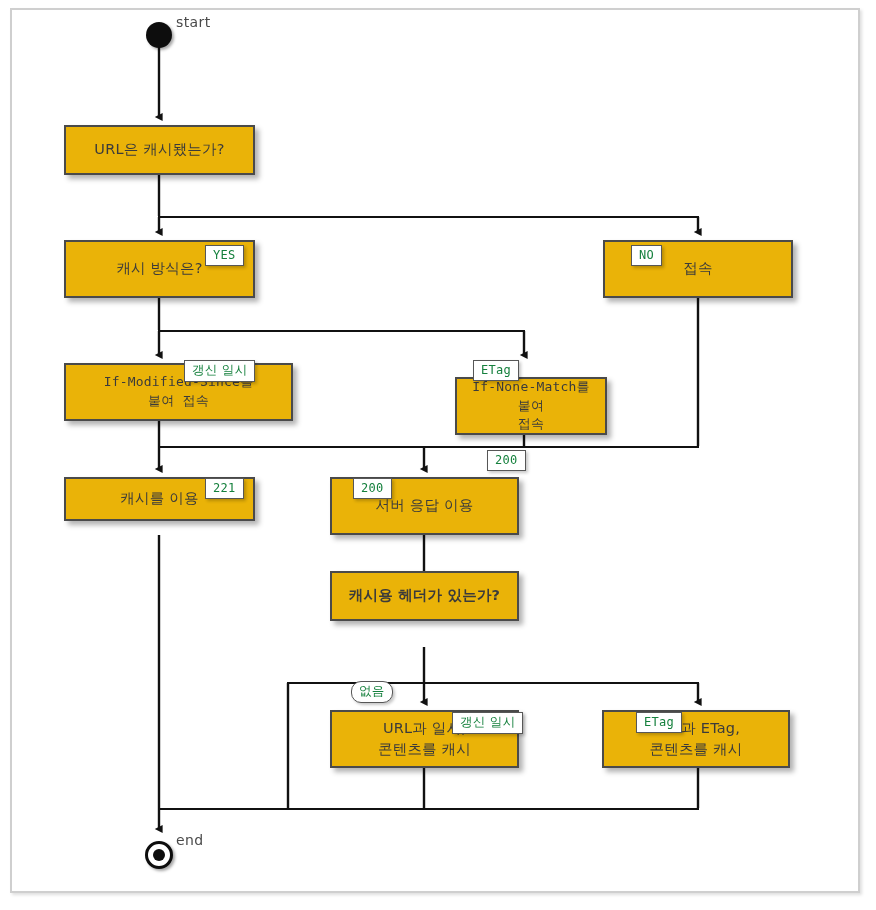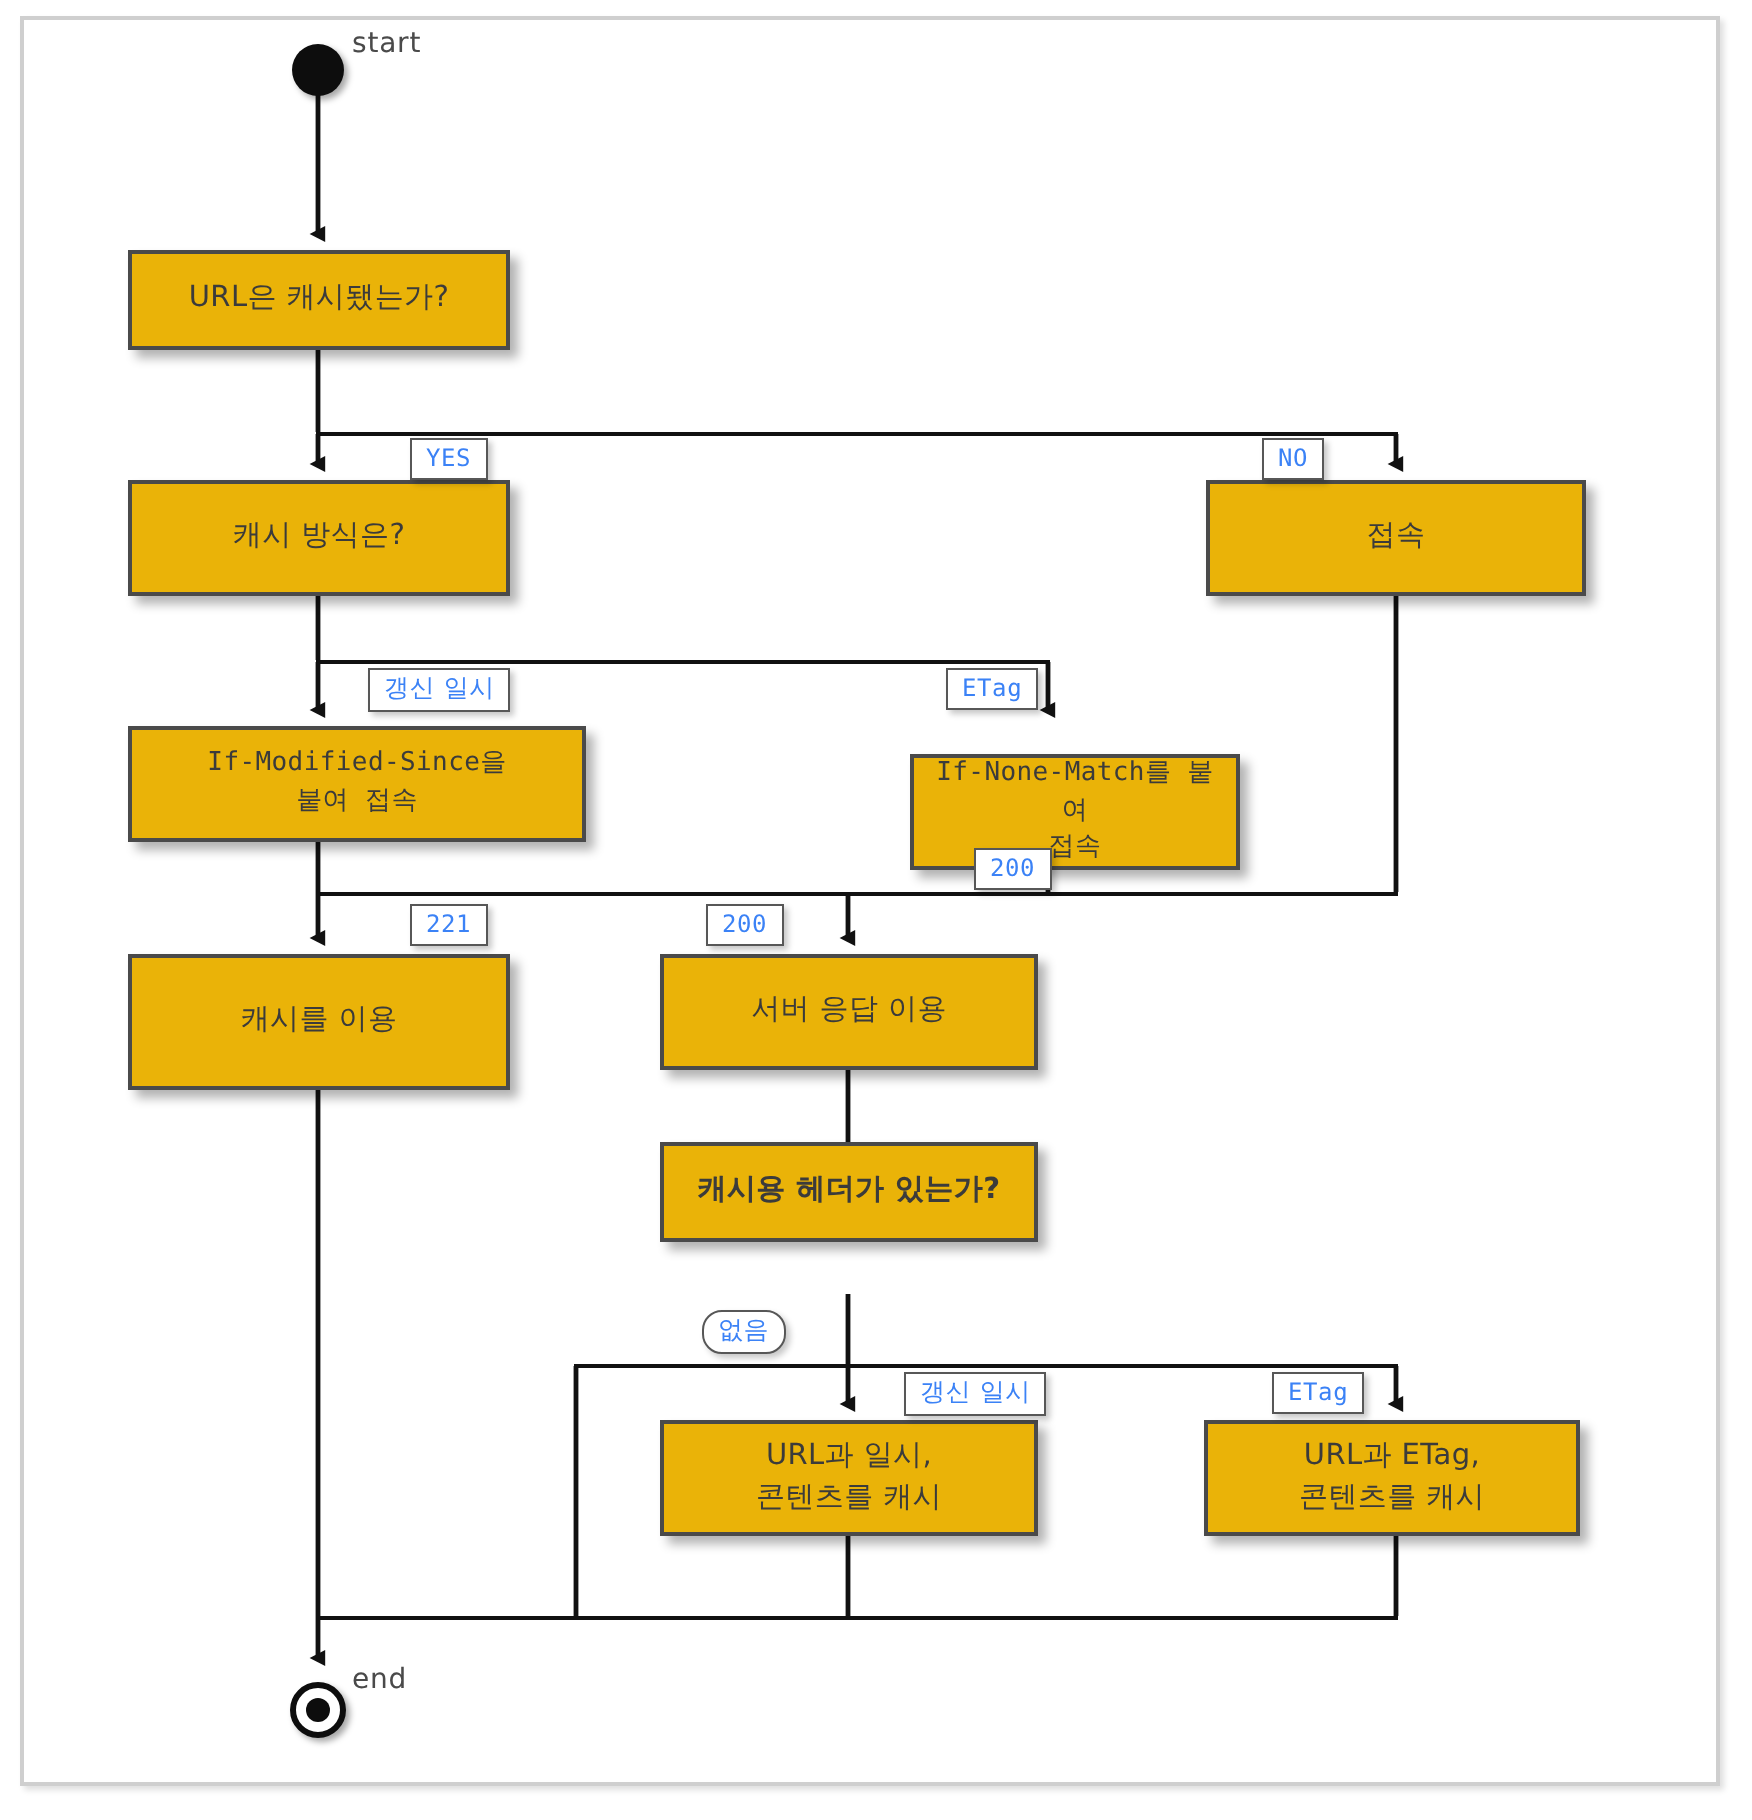--- a/index.html
+++ b/index.html
@@ -51,27 +51,28 @@
   }
   .node .node-text { padding: 0 6px; white-space: pre-line; }
   .node.mono { font-family: "DejaVu Sans Mono", "Liberation Mono", monospace; font-size: 13px; }
 
   
   .edge-label {
     position: absolute;
     box-sizing: border-box;
     background: #ffffff;
     border: 1.5px solid #575757;
-    color: #3b82f6;
+    color: #15803d;
     font-size: 12.5px;
     line-height: 1;
     padding: 3px 7px 4px 7px;
     white-space: nowrap;
     box-shadow: 2px 2px 3px rgba(0,0,0,0.22);
     letter-spacing: 0.3px;
+    margin-top: 26px;
   }
   .edge-label.mono {
     font-family: "DejaVu Sans Mono", "Liberation Mono", monospace;
     font-size: 12px;
   }
 
   
   .terminal-label {
     position: absolute;
     font-size: 14px;
@@ -184,26 +185,26 @@
 
   <div class="node" style="left:603px; top:240px; width:190px; height:58px;">
     <span class="node-text">접속</span>
   </div>
 
   <div class="node mono" style="left:64px; top:363px; width:229px; height:58px;">
     <span class="node-text">If-Modified-Since을
 붙여 접속</span>
   </div>
 
-  <div class="node mono" style="left:455px; top:363px; width:165px; height:58px;margin-top:14px;">
+  <div class="node mono" style="left:455px; top:363px; width:152px; height:58px;margin-top:14px;">
     <span class="node-text">If-None-Match를 붙여
 접속</span>
   </div>
 
-  <div class="node" style="left:64px; top:477px; width:191px; height:68px;">
+  <div class="node" style="left:64px; top:477px; width:191px; height:44px;">
     <span class="node-text">캐시를 이용</span>
   </div>
 
   <div class="node" style="left:330px; top:477px; width:189px; height:58px;">
     <span class="node-text">서버 응답 이용</span>
   </div>
 
   <div class="node" style="left:330px; top:571px; width:189px; height:50px;font-weight:bold;">
     <span class="node-text">캐시용 헤더가 있는가?</span>
   </div>

